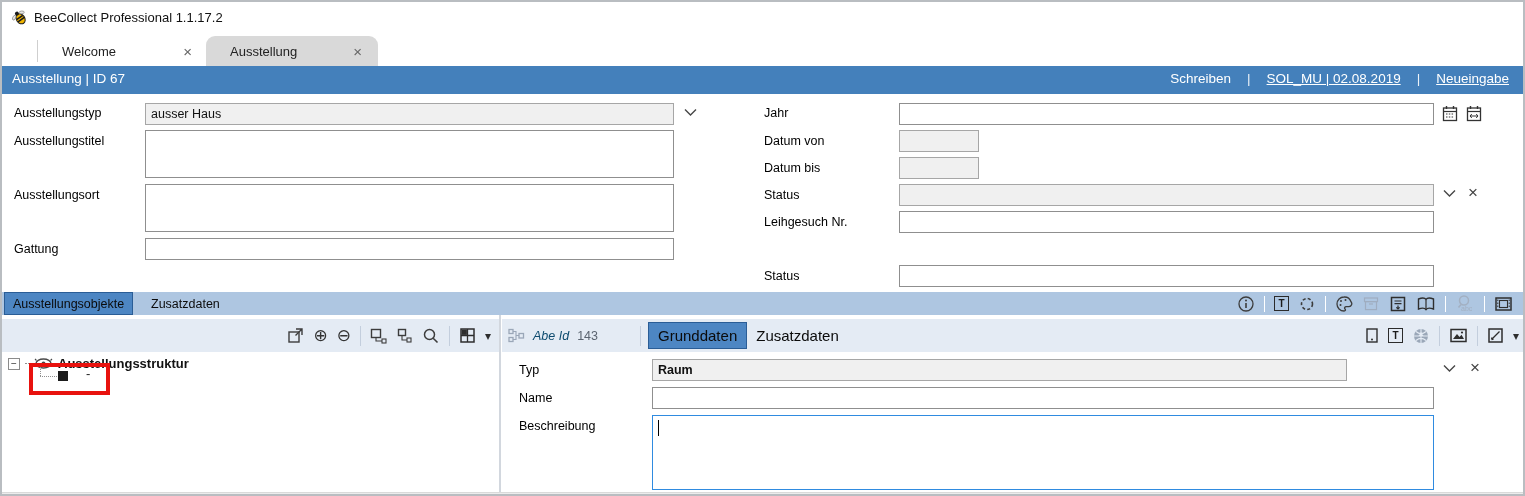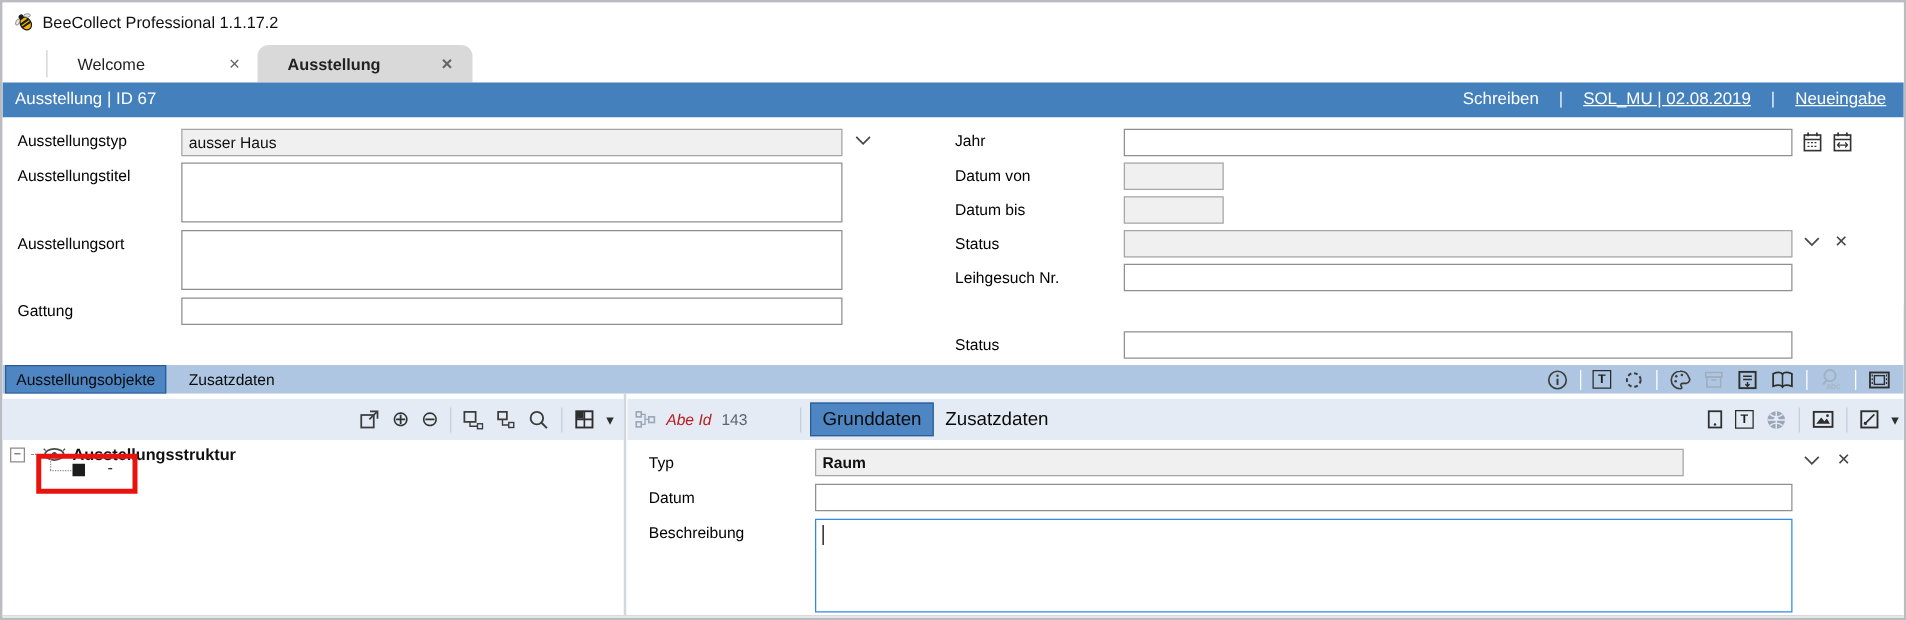--- a/index.html
+++ b/index.html
@@ -6,21 +6,21 @@
   *{box-sizing:border-box;font-family:"Liberation Sans",sans-serif;}
   #app{position:relative;width:1525px;height:496px;background:#fff;border:2px solid #b9bdc1;overflow:hidden;}
   .abs{position:absolute;}
   
   .titlebar{position:absolute;left:0;top:0;width:100%;height:32px;background:#fff;}
   .apptitle{position:absolute;left:32px;top:8px;font-size:13px;color:#111;}
   
   .tabrow{position:absolute;left:0;top:32px;width:100%;height:32px;background:#fff;}
   .toptab{position:absolute;top:2px;height:30px;display:flex;align-items:center;font-size:13px;color:#222;}
   .toptab .xicon{margin-left:auto;color:#666;font-size:15px;cursor:default;}
-  .toptab.active{background:#d9d9d9;border-radius:9px 9px 0 0;font-weight:bold;}
+  .toptab.active{background:#d9d9d9;border-radius:9px 9px 0 0;font-weight:normal;}
   .tabsep{position:absolute;top:6px;width:1px;height:22px;background:#cfcfcf;}
   
   .bluebar{position:absolute;left:0;top:64px;width:100%;height:28px;background:#4480bb;color:#ffffff;font-size:13.5px;}
   .bluebar .btitle{position:absolute;left:10px;top:5px;}
   .bright{position:absolute;right:14px;top:5px;display:flex;gap:16px;align-items:center;}
   .blink{text-decoration:underline;cursor:pointer;}
   .bsep{opacity:.9;}
   
   .formarea{position:absolute;left:0;top:92px;width:100%;height:150px;background:#fff;}
   .lbl{position:absolute;font-size:12.5px;color:#000;white-space:nowrap;}
@@ -37,21 +37,21 @@
   .vline{width:1px;height:16px;background:#fff;}
   .icon{display:inline-flex;align-items:center;justify-content:center;line-height:0;cursor:pointer;}
   .boxT{width:15px;height:15px;border:1.6px solid #2b2b2b;color:#1b1b1b;font-size:10px;font-weight:bold;display:inline-flex;align-items:center;justify-content:center;cursor:pointer;background:#fff0;}
   .uic{font-size:17px;color:#333;line-height:1;cursor:pointer;}
   
   .toolbars{position:absolute;left:0;top:313px;width:100%;height:37px;background:#fff;}
   .tband{position:absolute;top:4px;height:33px;background:#e4ebf4;}
   .ltools{position:absolute;right:8px;top:0;height:33px;display:flex;align-items:center;gap:9px;}
   .tsep{width:1px;height:20px;background:#c3cedd;}
   .refgroup{position:absolute;left:6px;top:0;height:33px;display:flex;align-items:center;gap:8px;}
-  .refname{font-style:italic;color:#b91c1c;font-size:12.5px;}
+  .refname{font-style:italic;color:#0c4a6e;font-size:12.5px;}
   .refval{color:#5b6470;font-size:12.5px;}
   .dettab{height:27px;display:flex;align-items:center;padding:0 9px;font-size:15px;color:#0b0b0b;cursor:pointer;}
   .dettab.active{background:#4d86c3;border:1px solid #2a5d96;}
   .dtabs{position:absolute;left:146px;top:3px;display:flex;}
   .rtools{position:absolute;right:8px;top:0;height:33px;display:flex;align-items:center;gap:9px;}
   
   .content{position:absolute;left:0;top:350px;width:100%;height:140px;background:#fff;}
   .divider{position:absolute;left:497px;top:-37px;width:2px;height:177px;background:#d2d7de;}
   .treeroot{position:absolute;left:6px;top:4px;display:flex;align-items:center;gap:5px;}
   .expander{width:12px;height:12px;border:1px solid #8b8b8b;background:#fff;display:inline-flex;align-items:center;justify-content:center;font-size:10px;color:#333;line-height:1;cursor:pointer;}
@@ -368,21 +368,21 @@
     <div class="detail">
       <span class="lbl" style="left:17px;top:11px;">Typ</span>
       <input class="inp ro" style="left: 150px; top: 7px; width: 695px; height: 22px; font-weight: bold;" value="Raum">
       <span class="fieldicon" style="left:940px;top:11px;">
         <svg width="15" height="11" viewBox="0 0 15 11">
             <path d="M2 2.5 L7.5 8 L13 2.5" fill="none" stroke="#474747" stroke-width="1.4"></path>
           </svg>
       </span>
       <span class="fieldicon xglyph" style="left:968px;top:7px;">×</span>
 
-      <span class="lbl" style="left:17px;top:39px;">Datum</span>
+      <span class="lbl" style="left:17px;top:39px;">Name</span>
       <input class="inp" style="left: 150px; top: 35px; width: 782px; height: 22px;">
 
       <span class="lbl" style="left:17px;top:67px;">Beschreibung</span>
       <div class="abs" style="left:150px;top:63px;width:782px;height:75px;border:1px solid #2f8be0;background:#fff;">
         <div class="caret"></div>
       </div>
     </div>
   </div>
 
   <div class="bottomstrip"></div>

